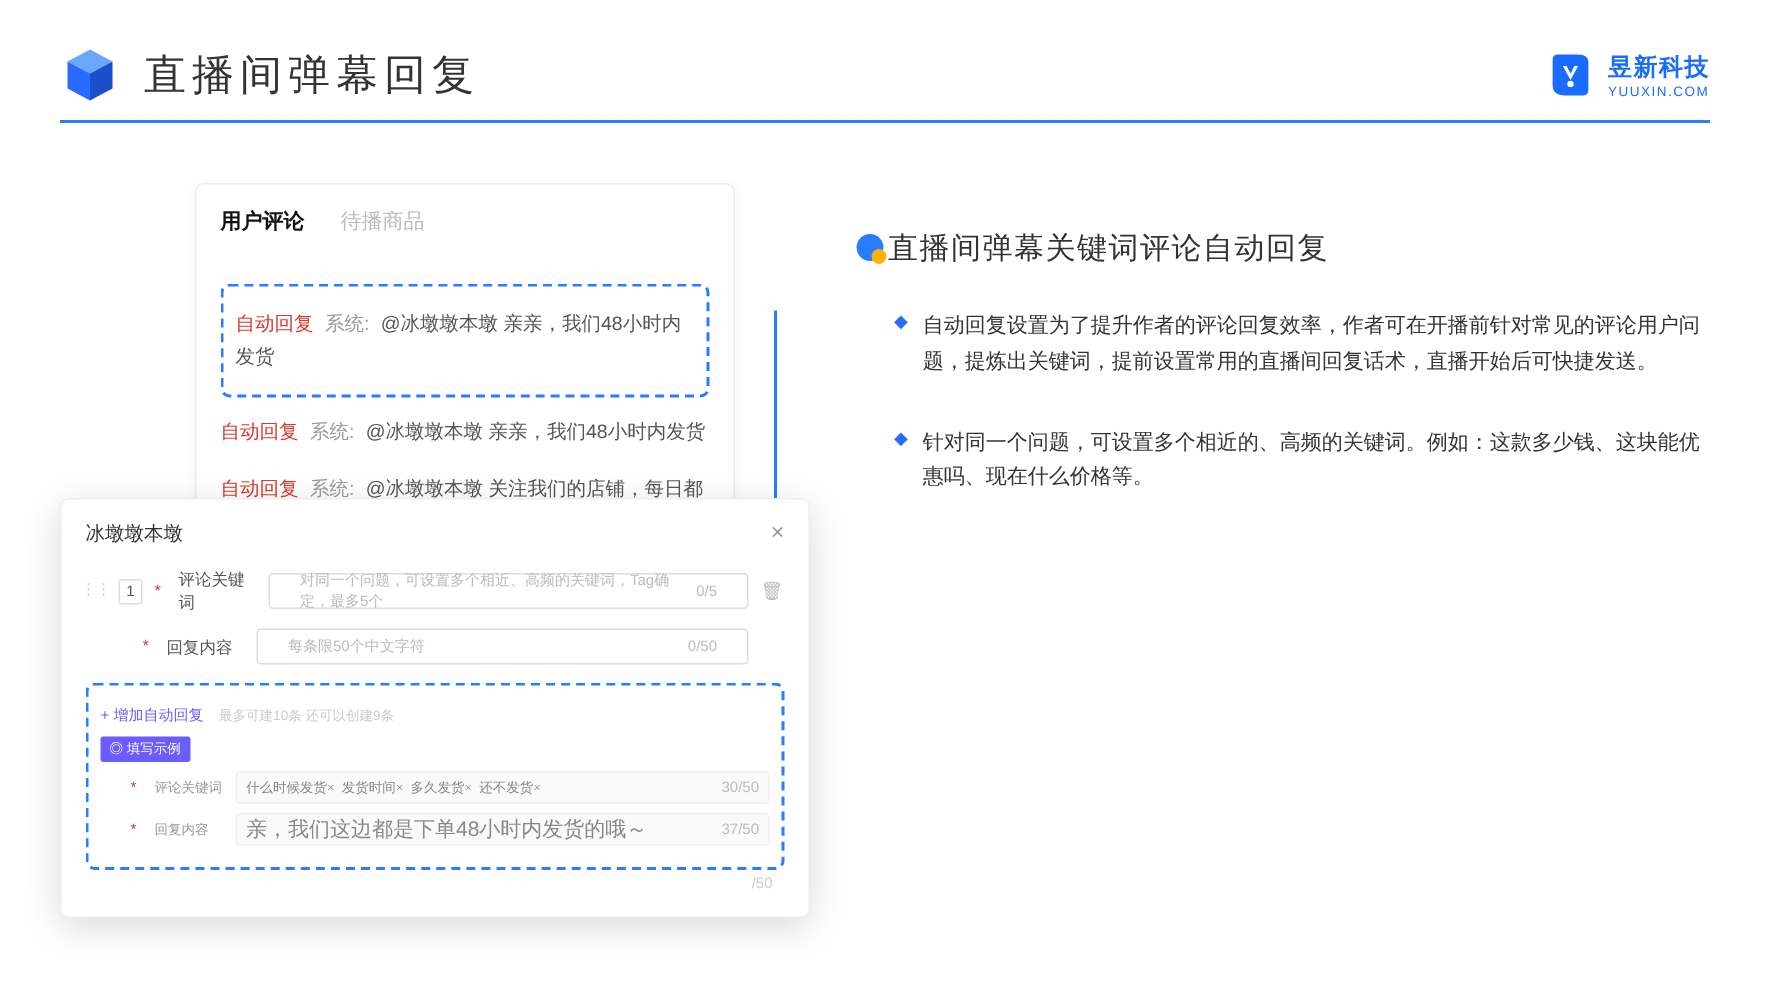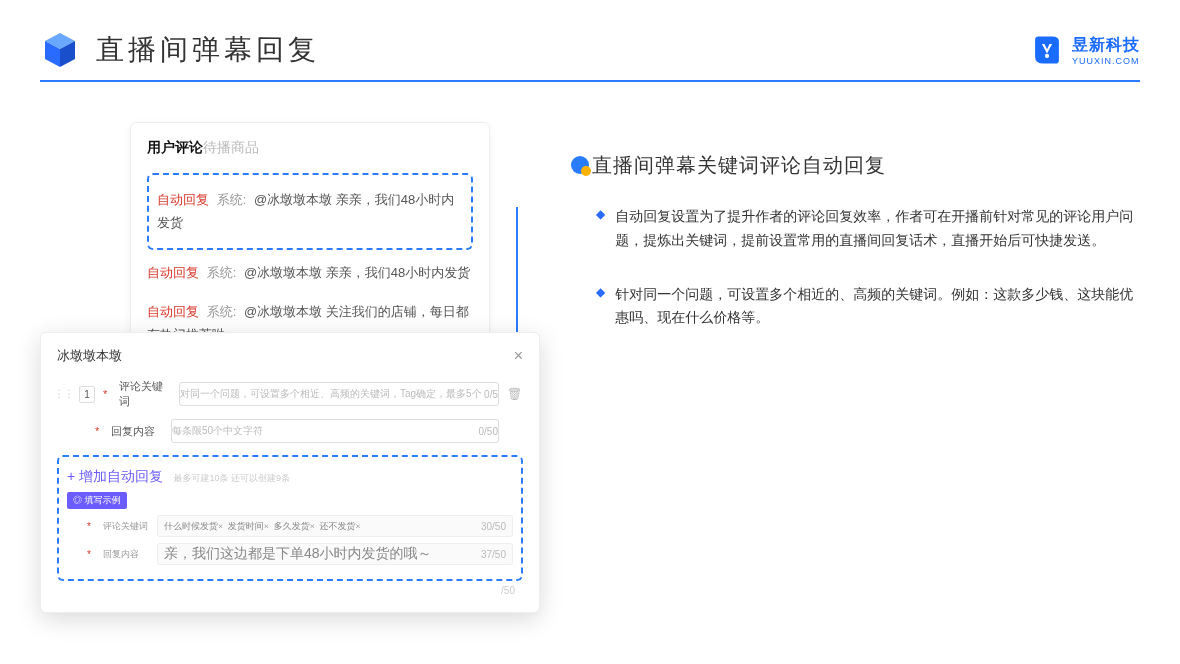--- a/index.html
+++ b/index.html
@@ -17,45 +17,45 @@
 
 .hr-line { margin: 0 40px; height: 0; border: none; border-top: 2px solid #2b7cff; position: relative; }
 .hr-line::before { content: ''; position: absolute; left: 0; top: -3px; width: 8px; height: 8px; background: #2b7cff; border-radius: 50%; }
 
 .content { display: flex; padding: 40px 40px 0 40px; gap: 30px; align-items: flex-start; }
 .left-col { width: 500px; position: relative; }
 .right-col { flex: 1; padding-top: 30px; }
 
 
 .comments-card { position: absolute; left: 90px; top: 0; width: 360px; background: #fff; border: 1px solid #eee; border-radius: 6px; padding: 16px 16px 40px 16px; box-shadow: 0 2px 8px rgba(0,0,0,0.05); }
-.cc-tabs { display: flex; font-size: 14px; margin-bottom: 16px; }
+.cc-tabs { display: flex; gap: 24px; font-size: 14px; margin-bottom: 32px; }
 .cc-tab-active { color: #111; font-weight: 600; }
 .cc-tab-inactive { color: #bbb; font-weight: 400; }
 .cc-row { font-size: 13px; line-height: 1.7; padding: 8px 0; }
-.cc-tag { color: #d8392b; font-weight: 500; margin-right: 4px; font-family: Liberation Mono, monospace; }
+.cc-tag { color: #d8392b; font-weight: 500; margin-right: 4px; }
 .cc-sys { color: #999; margin-right: 4px; }
 .cc-body { color: #555; }
 .cc-highlight { border: 2px dashed #2b7cff; border-radius: 6px; padding: 6px 8px; margin-bottom: 4px; }
 
 
 .settings-card { position: absolute; left: 0; top: 210px; width: 500px; background: #fff; border: 1px solid #eee; border-radius: 6px; box-shadow: 0 6px 24px rgba(0,0,0,0.15); padding: 14px 16px 16px 16px; }
 .sc-header { display: flex; justify-content: space-between; align-items: center; font-size: 13px; color: #333; margin-bottom: 14px; }
 .sc-close { color: #999; font-size: 16px; cursor: pointer; }
 
 .form-row { display: flex; align-items: center; gap: 8px; margin-bottom: 10px; font-size: 11px; }
 .drag-col { width: 14px; display: flex; flex-direction: column; align-items: center; gap: 2px; color: #ccc; font-size: 10px; line-height: 1; }
 .idx-col { width: 16px; text-align: center; border: 1px solid #ddd; border-radius: 2px; font-size: 10px; padding: 2px 0; color: #555; }
 .req-star { color: #d8392b; width: 8px; }
 .fr-label { width: 52px; color: #555; font-size: 11px; }
-.fr-input { flex: 1; border: 1px solid #ddd; border-radius: 3px; height: 24px; padding: 0 0; font-size: 10px; color: #bbb; display: flex; align-items: center; justify-content: space-between; }
+.fr-input { flex: 1; border: 1px solid #ddd; border-radius: 3px; height: 24px; padding: 0 20px; font-size: 10px; color: #bbb; display: flex; align-items: center; justify-content: space-between; }
 .fr-count { color: #bbb; font-size: 10px; }
 .trash { width: 16px; color: #bbb; font-size: 12px; }
 
 .dashed-group { border: 2px dashed #2b7cff; border-radius: 6px; padding: 10px 8px 8px 8px; margin-top: 12px; }
-.add-link { color: #6a5cff; font-size: 14px; margin-top: 43px; }
+.add-link { color: #6a5cff; font-size: 10px; margin-top: 43px; }
 .add-hint { color: #ccc; font-size: 9px; margin-left: 6px; }
 .ex-badge { display: inline-block; background: #6a5cff; color: #fff; font-size: 9px; padding: 2px 6px; border-radius: 2px; margin: 6px 0 6px 0; }
 .ex-row { display: flex; align-items: center; gap: 8px; font-size: 10px; margin-left: 20px; margin-bottom: 6px; }
 .ex-label { width: 46px; color: #999; font-size: 9px; }
 .ex-field { flex: 1; border: 1px solid #eee; border-radius: 3px; height: 22px; display: flex; align-items: center; padding: 0 6px; justify-content: space-between; background: #fafafa; }
 .tag-chip { font-size: 9px; color: #888; margin-right: 2px; font-family: Liberation Serif, serif; }
 .ex-text { font-size: 14px; color: #888; }
 
 
 .feature-head { display: flex; align-items: center; margin-bottom: 26px; }

